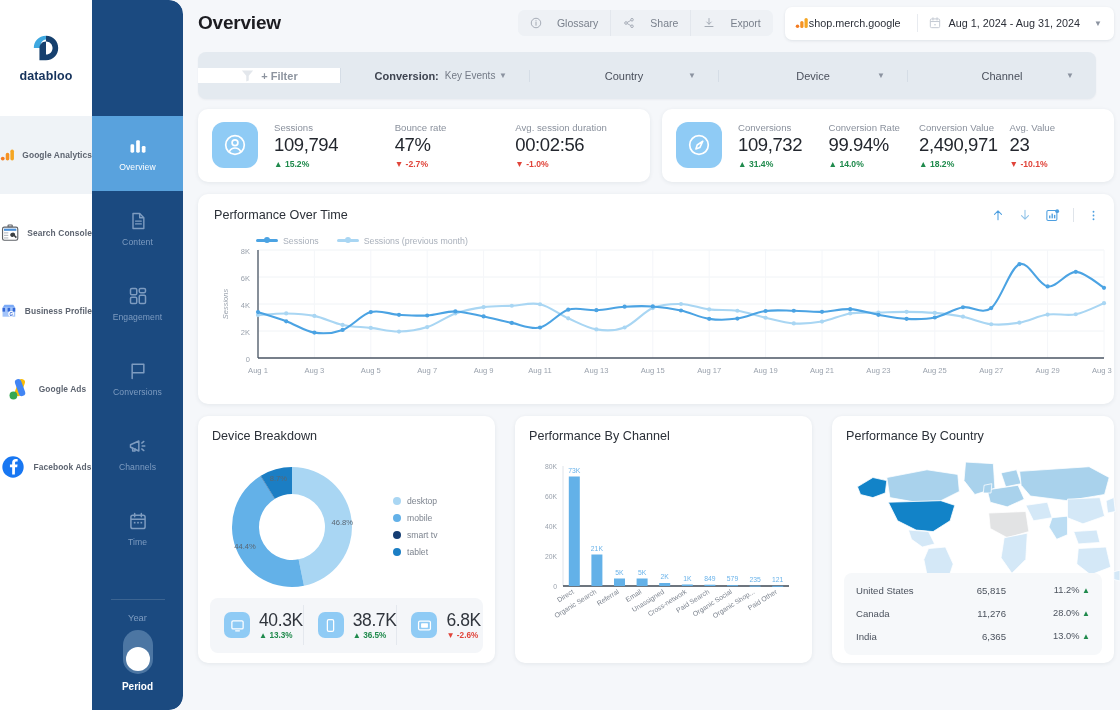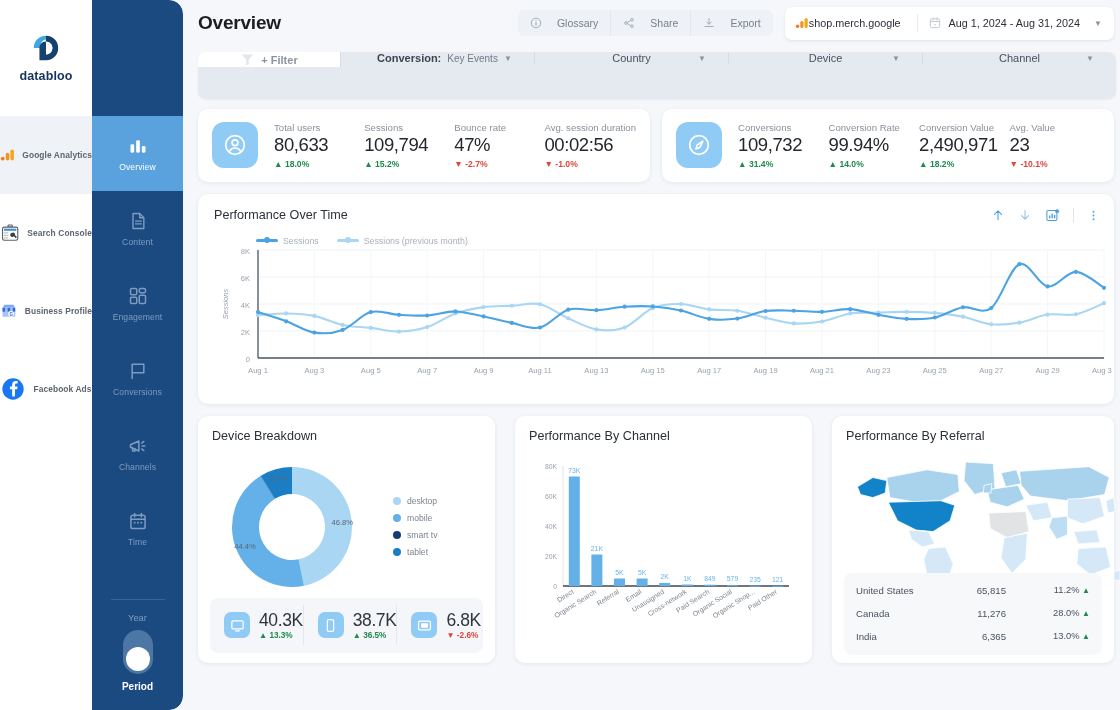--- a/index.html
+++ b/index.html
@@ -107,23 +107,23 @@
     background: #fff; border-radius: 7px;
     box-shadow: 0 1px 3px rgba(30,45,70,.10);
     padding: 0 4px 0 10px;
   }
   .prop-name { font-size: 10.8px; color: #2b2f38; }
   .prop-sep { width:1px; height:18px; background:#e8ebf0; margin: 0 10px 0 16px; }
   .date-txt { font-size: 10.8px; color: #2b2f38; margin-left: 7px; }
   .caret { margin: 0 8px 0 14px; font-size: 8px; color: #8b93a0; }
 
   .filterbar {
-    margin: 6px 4px 0 8px; height: 47px;
+    margin: 6px 24px 0 8px; height: 47px;
     background: #e4eaf0; border-radius: 8px;
-    display: flex; align-items: flex-start; overflow: hidden;
+    display: flex; align-items: center; overflow: hidden;
     box-shadow: 0 1px 2px rgba(30,45,70,.05);
   }
   .filter-cell {
     flex: 1; display: flex; align-items: center; justify-content: center;
     gap: 6px; font-size: 11px; color: #4a505c; cursor: pointer;
     border-right: 1px solid #d5dde6; position: relative;
   }
   .filter-cell:last-child { border-right: none; }
   .filter-cell.addfilter { background: #fff; color: #8d949f; font-weight: 600; max-width: 143px; }
   .fc-caret { position: absolute; right: 22px; font-size: 8px; color: #8b93a0; }
@@ -247,20 +247,28 @@
         <rect x="4" y="9" width="20" height="14" fill="#a3c4fa"></rect>
         <rect x="4" y="9" width="4" height="6" fill="#3367d6"></rect>
         <rect x="12" y="9" width="4" height="6" fill="#3367d6"></rect>
         <rect x="20" y="9" width="4" height="6" fill="#3367d6"></rect>
         <circle cx="17.5" cy="18.5" r="4.5" fill="#fff"></circle>
         <text x="17.5" y="21.4" font-size="7" fill="#3367d6" text-anchor="middle" font-weight="bold">G</text>
       </svg>
       <span class="src-label">Business Profile</span>
     </div>
 
+    <div class="src-item">
+      <svg class="src-icon" viewBox="0 0 28 28">
+        <rect x="11.5" y="3" width="7" height="19" rx="3.5" transform="rotate(20 15 12)" fill="#fbbc04"></rect>
+        <rect x="11.5" y="3" width="7" height="19" rx="3.5" transform="rotate(-20 15 12)" fill="#4285f4"></rect>
+        <circle cx="8" cy="21" r="4.2" fill="#34a853"></circle>
+      </svg>
+      <span class="src-label">Google Ads</span>
+    </div>
 
     <div class="src-item">
       <svg class="src-icon" viewBox="0 0 28 28">
         <circle cx="14" cy="14" r="11.5" fill="#1877f2"></circle>
         <path d="M16.2 14.4h2.3l.4-3h-2.7V9.6c0-.9.3-1.5 1.5-1.5h1.3V5.4c-.3 0-1.2-.1-2.2-.1-2.2 0-3.7 1.3-3.7 3.8v2.3h-2.4v3h2.4v7.6h2.9z" fill="#fff"></path>
       </svg>
       <span class="src-label">Facebook Ads</span>
     </div>
   </div>
 
@@ -415,25 +423,20 @@
   <div class="kpi-row">
     <div class="card kpi-card">
       <div class="kpi-badge">
         <svg width="24" height="24" viewBox="0 0 24 24">
           <circle cx="12" cy="12" r="9.3" fill="none" stroke="#fff" stroke-width="1.7"></circle>
           <circle cx="12" cy="9.8" r="2.9" fill="none" stroke="#fff" stroke-width="1.7"></circle>
           <path d="M6.3 18.6c1.2-2.4 3.3-3.6 5.7-3.6s4.5 1.2 5.7 3.6" fill="none" stroke="#fff" stroke-width="1.7" stroke-linecap="round"></path>
         </svg>
       </div>
       <div class="kpi-items">
-        <div class="kpi-item">
-          <div class="kpi-label">Total users</div>
-          <div class="kpi-value">80,633</div>
-          <div class="kpi-delta up">▲&nbsp;<span>18.0%</span></div>
-        </div>
         <div class="kpi-item">
           <div class="kpi-label">Sessions</div>
           <div class="kpi-value">109,794</div>
           <div class="kpi-delta up">▲&nbsp;<span>15.2%</span></div>
         </div>
         <div class="kpi-item">
           <div class="kpi-label">Bounce rate</div>
           <div class="kpi-value">47%</div>
           <div class="kpi-delta down">▼&nbsp;<span>-2.7%</span></div>
         </div>
@@ -734,21 +737,21 @@
           <rect x="222.60000000000002" y="141.6475" width="11" height="1" fill="#63b1e8"></rect>
           <text x="228.10000000000002" y="137.6475" font-size="6.8" fill="#6ab3ea" text-anchor="middle">235</text>
           <text x="228.10000000000002" y="149" font-size="6.9" fill="#7c838e" text-anchor="end" transform="rotate(-32 228.10000000000002 149)">Organic Shop...</text>
           <rect x="245.20000000000002" y="141.8185" width="11" height="1" fill="#63b1e8"></rect>
           <text x="250.70000000000002" y="137.8185" font-size="6.8" fill="#6ab3ea" text-anchor="middle">121</text>
           <text x="250.70000000000002" y="149" font-size="6.9" fill="#7c838e" text-anchor="end" transform="rotate(-32 250.70000000000002 149)">Paid Other</text>
         </svg>
     </div>
 
     <div class="card b-card country">
-      <div class="card-title">Performance By Referral</div>
+      <div class="card-title">Performance By Country</div>
       <svg id="mapSvg" width="278" height="148" viewBox="0 0 360 190" style="position:absolute;left:10px;top:30px">
           <path d="M20,52 L40,40 L58,44 L56,60 L40,66 L24,62 Z" fill="#1283c8" stroke="#ffffff" stroke-width="1"></path>
           <path d="M58,40 L110,30 L150,36 L152,58 L128,70 L96,72 L62,66 Z" fill="#a9d2ec" stroke="#ffffff" stroke-width="1"></path>
           <path d="M160,20 L196,22 L198,54 L172,62 L158,44 Z" fill="#a9d2ec" stroke="#ffffff" stroke-width="1"></path>
           <path d="M60,72 L128,70 L146,76 L140,96 L118,110 L96,108 L72,96 Z" fill="#1283c8" stroke="#ffffff" stroke-width="1"></path>
           <path d="M86,108 L112,110 L120,126 L104,130 L90,120 Z" fill="#d4e8f7" stroke="#ffffff" stroke-width="1"></path>
           <path d="M112,132 L134,130 L144,152 L136,176 L120,182 L110,166 L106,146 Z" fill="#d4e8f7" stroke="#ffffff" stroke-width="1"></path>
           <path d="M188,56 L228,50 L236,68 L214,78 L192,72 Z" fill="#a9d2ec" stroke="#ffffff" stroke-width="1"></path>
           <path d="M206,34 L226,30 L232,48 L212,52 Z" fill="#a9d2ec" stroke="#ffffff" stroke-width="1"></path>
           <path d="M184,50 L194,48 L193,60 L183,60 Z" fill="#a9d2ec" stroke="#ffffff" stroke-width="1"></path>

